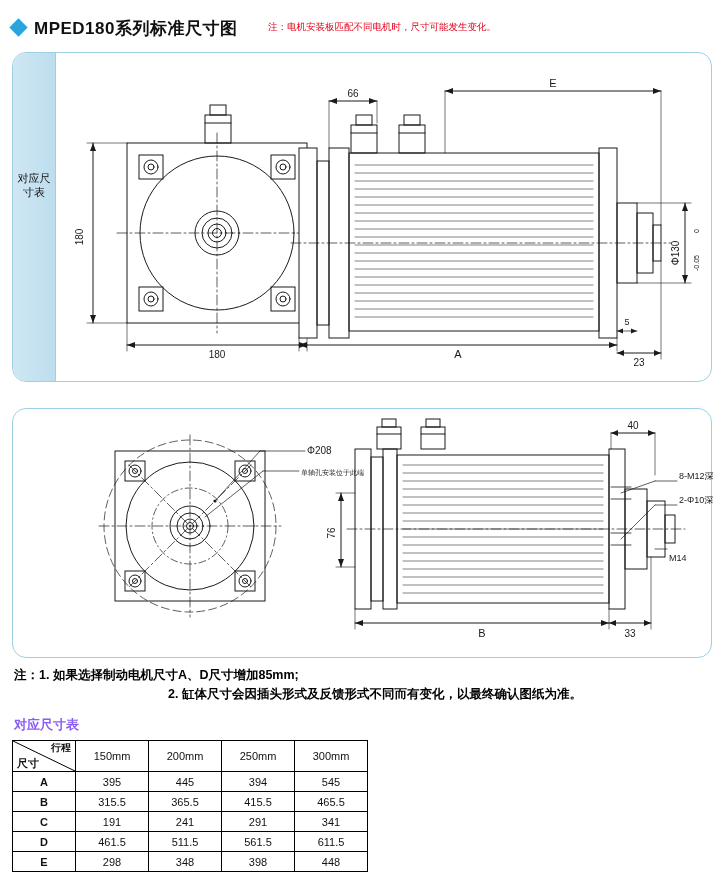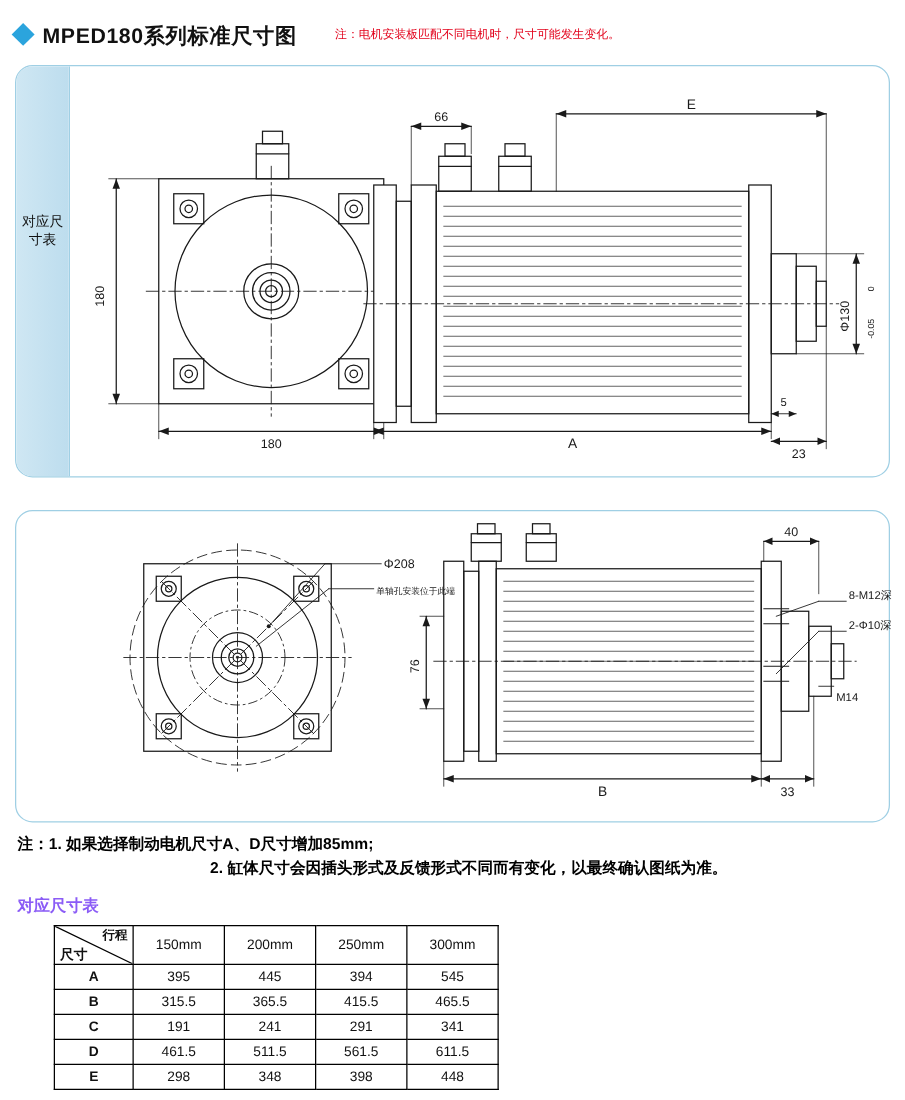--- a/index.html
+++ b/index.html
@@ -32,21 +32,21 @@
   .draw{position:absolute;left:42px;top:0;right:0;bottom:0;}
 
   
   .notes{position:absolute;left:14px;top:666px;width:700px;color:#000000;font-size:12.5px;font-weight:bold;line-height:19px;}
   .notes div:nth-child(2){padding-left:22px;text-align:center;}
 
   
   .tbl-title{position:absolute;left:14px;top:716px;font-size:13px;font-weight:bold;color:#8b5cf6;}
 
   
-  table.dims{position:absolute;left:43px;top:740px;border-collapse:collapse;font-size:11px;padding-left:23px;}
+  table.dims{position:absolute;left:12px;top:740px;border-collapse:collapse;font-size:11px;padding-left:23px;}
   table.dims td,table.dims th{border:1px solid #000;width:72px;height:19px;text-align:center;
      font-weight:normal;padding:0;color:#111;}
   table.dims td.first{width:62px;font-weight:bold;}
   .corner{position:relative;width:62px;height:30px;}
   .corner .slash{position:absolute;left:0;top:0;width:100%;height:100%;}
   .corner .t1{position:absolute;right:4px;top:0px;font-size:10px;font-weight:bold;}
   .corner .t2{position:absolute;left:4px;bottom:0px;font-size:11px;font-weight:bold;}
 
   svg{display:block;}
   text{font-family:"Liberation Sans","DejaVu Sans",sans-serif;}

